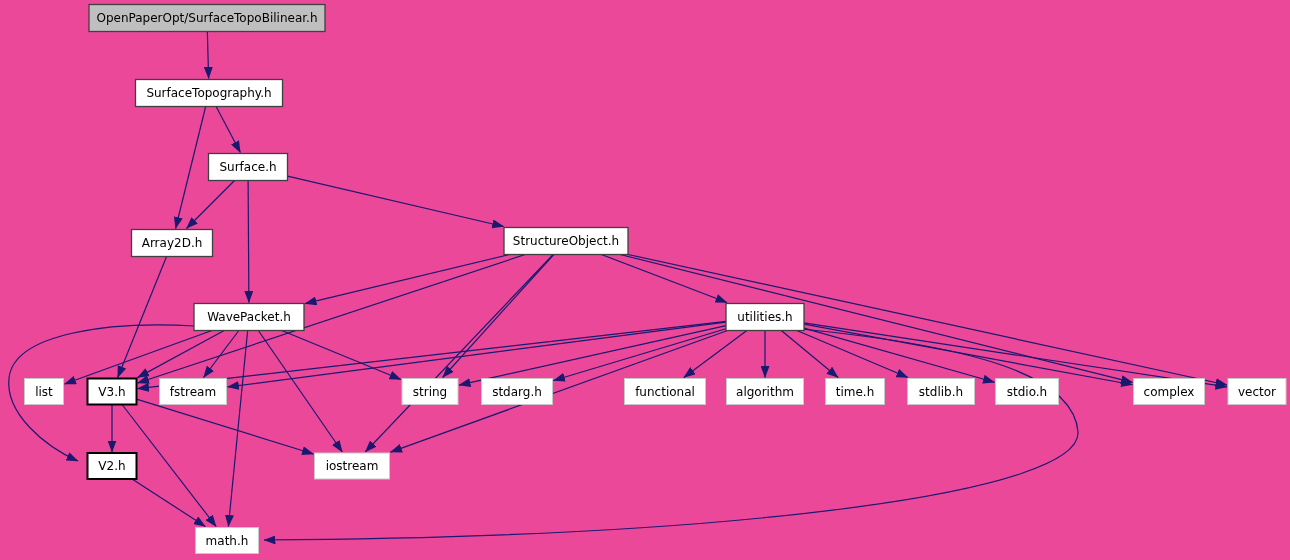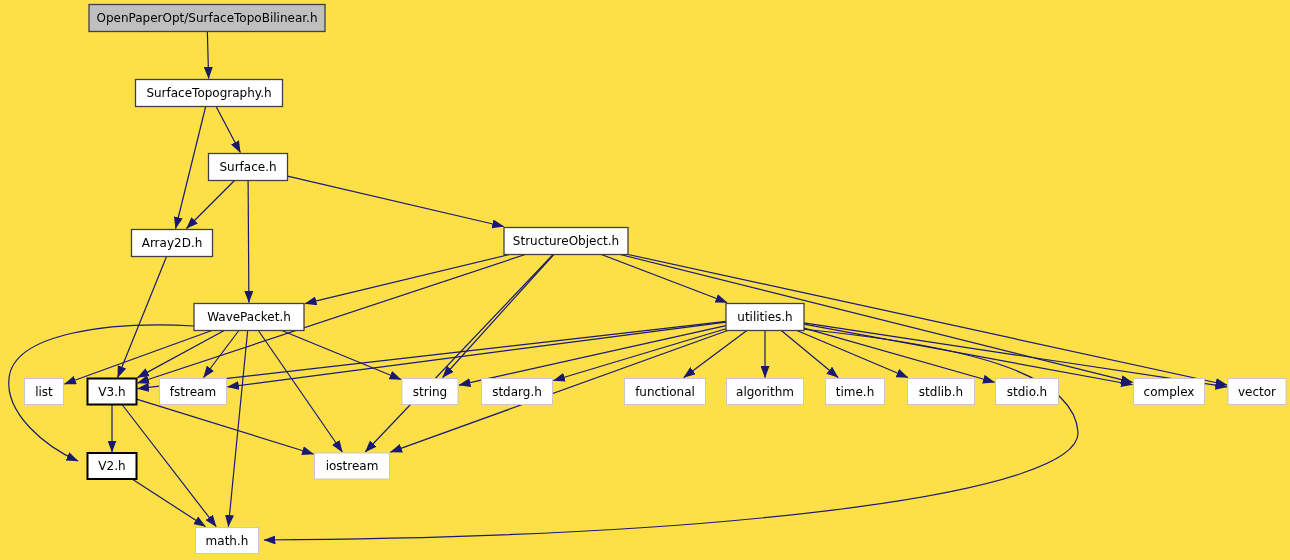--- a/index.html
+++ b/index.html
@@ -11,21 +11,21 @@
   body {
     width: 1290px;
     height: 560px;
     overflow: hidden;
     font-family: "DejaVu Sans", "Liberation Sans", sans-serif;
   }
   #graph-wrap {
     position: relative;
     width: 1290px;
     height: 560px;
-    background: #fde047;
+    background: #ec4899;
   }
   svg#graph-svg {
     display: block;
     width: 1290px;
     height: 560px;
   }
   .edge-path {
     fill: none;
     stroke-width: 1.2;
   }

